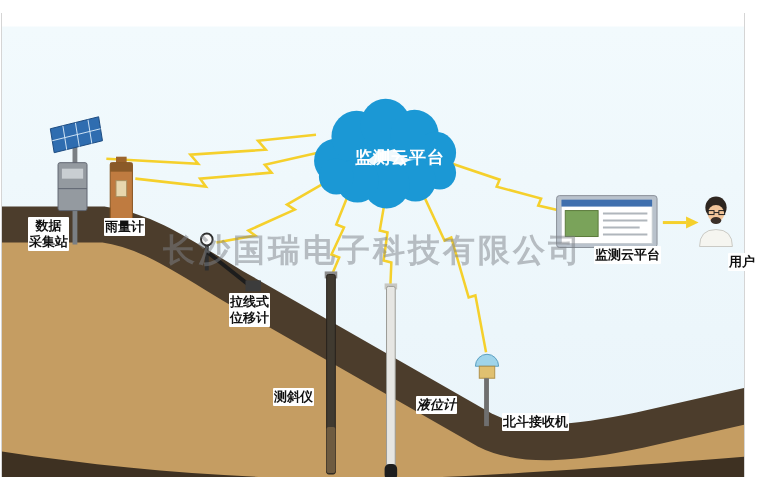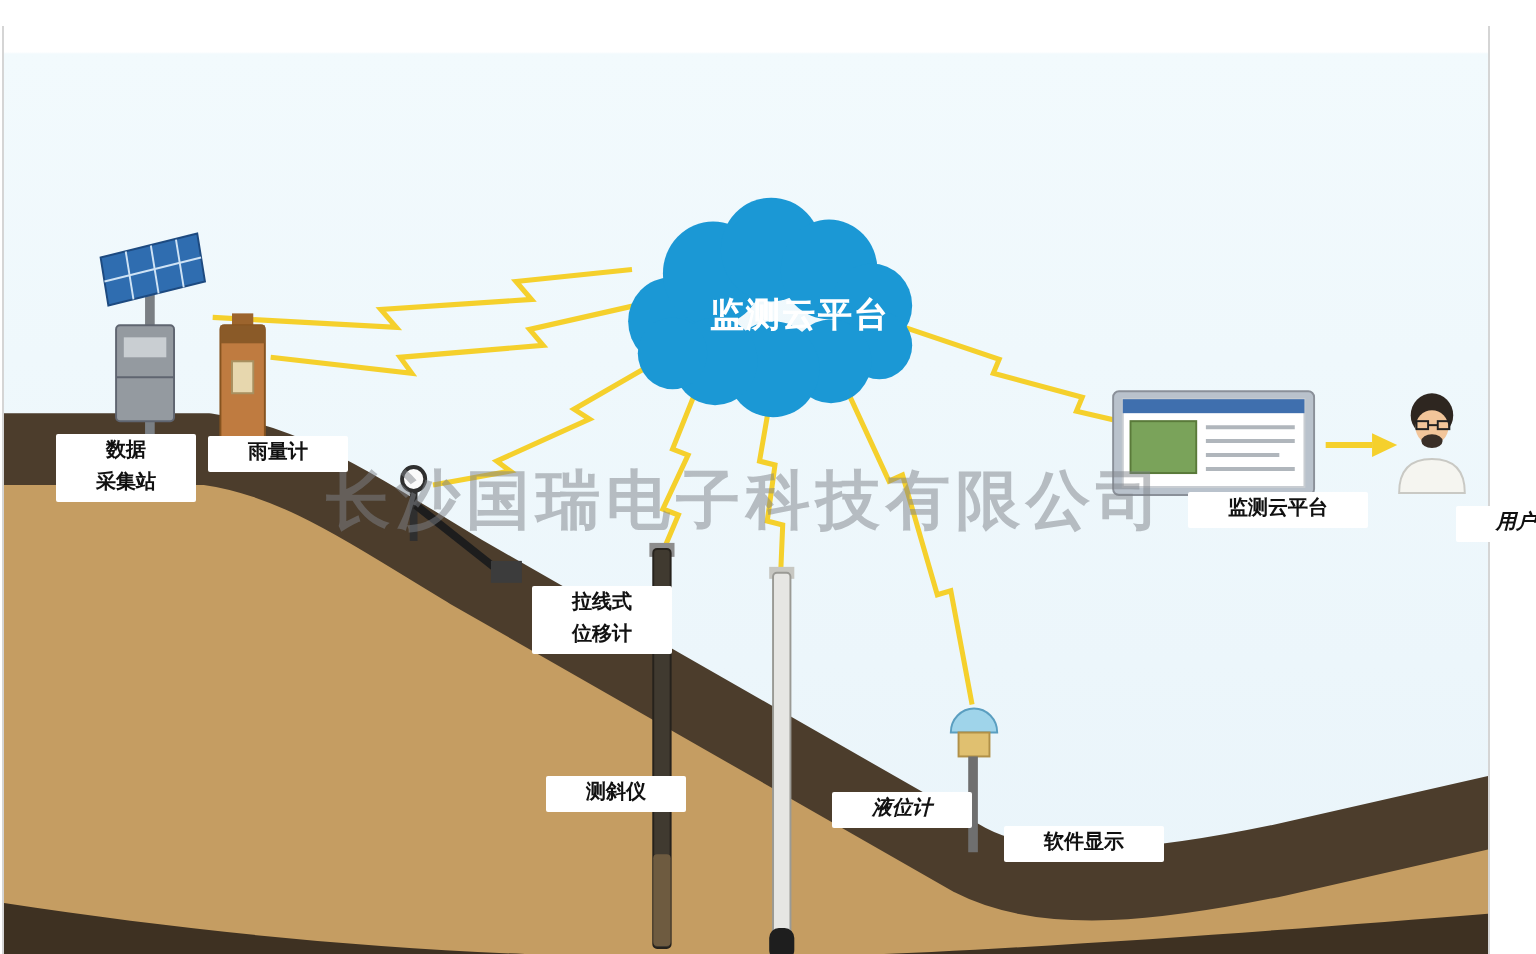--- a/index.html
+++ b/index.html
@@ -5,22 +5,22 @@
   :root{
     --c-cloud:#1b98d5; --c-bolt:#f5d02c; --c-topsoil:#4c3d2c;
     --c-subsoil:#c59d62; --c-deepsoil:#3e3122;
   }
   *{margin:0;padding:0;box-sizing:border-box;}
   body{width:768px;height:477px;background:#fff;font-family:"Liberation Sans","DejaVu Sans",sans-serif;overflow:hidden;position:relative;}
   .canvas{position:absolute;left:1px;top:13px;width:744px;height:471px;
     border-left:1px solid #d5d5d5;border-right:1px solid #d5d5d5;border-bottom:1px solid #e5e5e5;
     background:linear-gradient(180deg,#ffffff 0,#ffffff 13px,#f2fafd 14px,#e9f4fa 100%);}
   svg.scene{position:absolute;left:0;top:0;width:100%;height:100%;}
-  .lbl{position:absolute;background:#ffffff;color:#111;font-weight:bold;font-size:10px;
-    line-height:16px;padding:1px 20px;text-align:center;white-space:nowrap;z-index:6;border-radius:1px;}
+  .lbl{position:absolute;background:#ffffff;color:#111;font-weight:bold;font-size:13px;
+    line-height:16px;padding:1px 1px;text-align:center;white-space:nowrap;z-index:6;border-radius:1px;}
   .cloud-label{position:absolute;left:330px;top:133px;width:136px;text-align:center;
     color:#fff;font-size:17px;font-weight:bold;letter-spacing:1px;z-index:4;}
   .watermark{position:absolute;left:50%;top:216px;transform:translateX(-50%);
     font-size:32px;font-weight:bold;letter-spacing:3px;color:rgba(125,130,135,0.50);
     white-space:nowrap;z-index:5;}
 </style>
 </head>
 <body>
 
 <div class="canvas">
@@ -130,23 +130,23 @@
 
   <div class="cloud-label">监测云平台</div>
 
   <div class="watermark">长沙国瑞电子科技有限公司</div>
 
   <div class="lbl" style="left:26px;top:204px;">
     <span style="display:block">数据</span>
     <span style="display:block">采集站</span>
   </div>
   <div class="lbl" style="left:102px;top:205px;">雨量计</div>
-  <div class="lbl" style="left:227px;top:280px;margin-left:37px;">
+  <div class="lbl" style="left:227px;top:280px;">
     <span style="display:block">拉线式</span>
     <span style="display:block">位移计</span>
   </div>
   <div class="lbl" style="left:271px;top:375px;">测斜仪</div>
   <div class="lbl" style="left:414px;top:383px;font-style:italic;">液位计</div>
-  <div class="lbl" style="left:500px;top:400px;">软件显示</div>
+  <div class="lbl" style="left:500px;top:400px;">北斗接收机</div>
   <div class="lbl" style="left:592px;top:233px;">监测云平台</div>
-  <div class="lbl" style="left:726px;top:240px;font-style:italic;">用户</div>
+  <div class="lbl" style="left:726px;top:240px;">用户</div>
 
 </div>
 
 </body></html>

